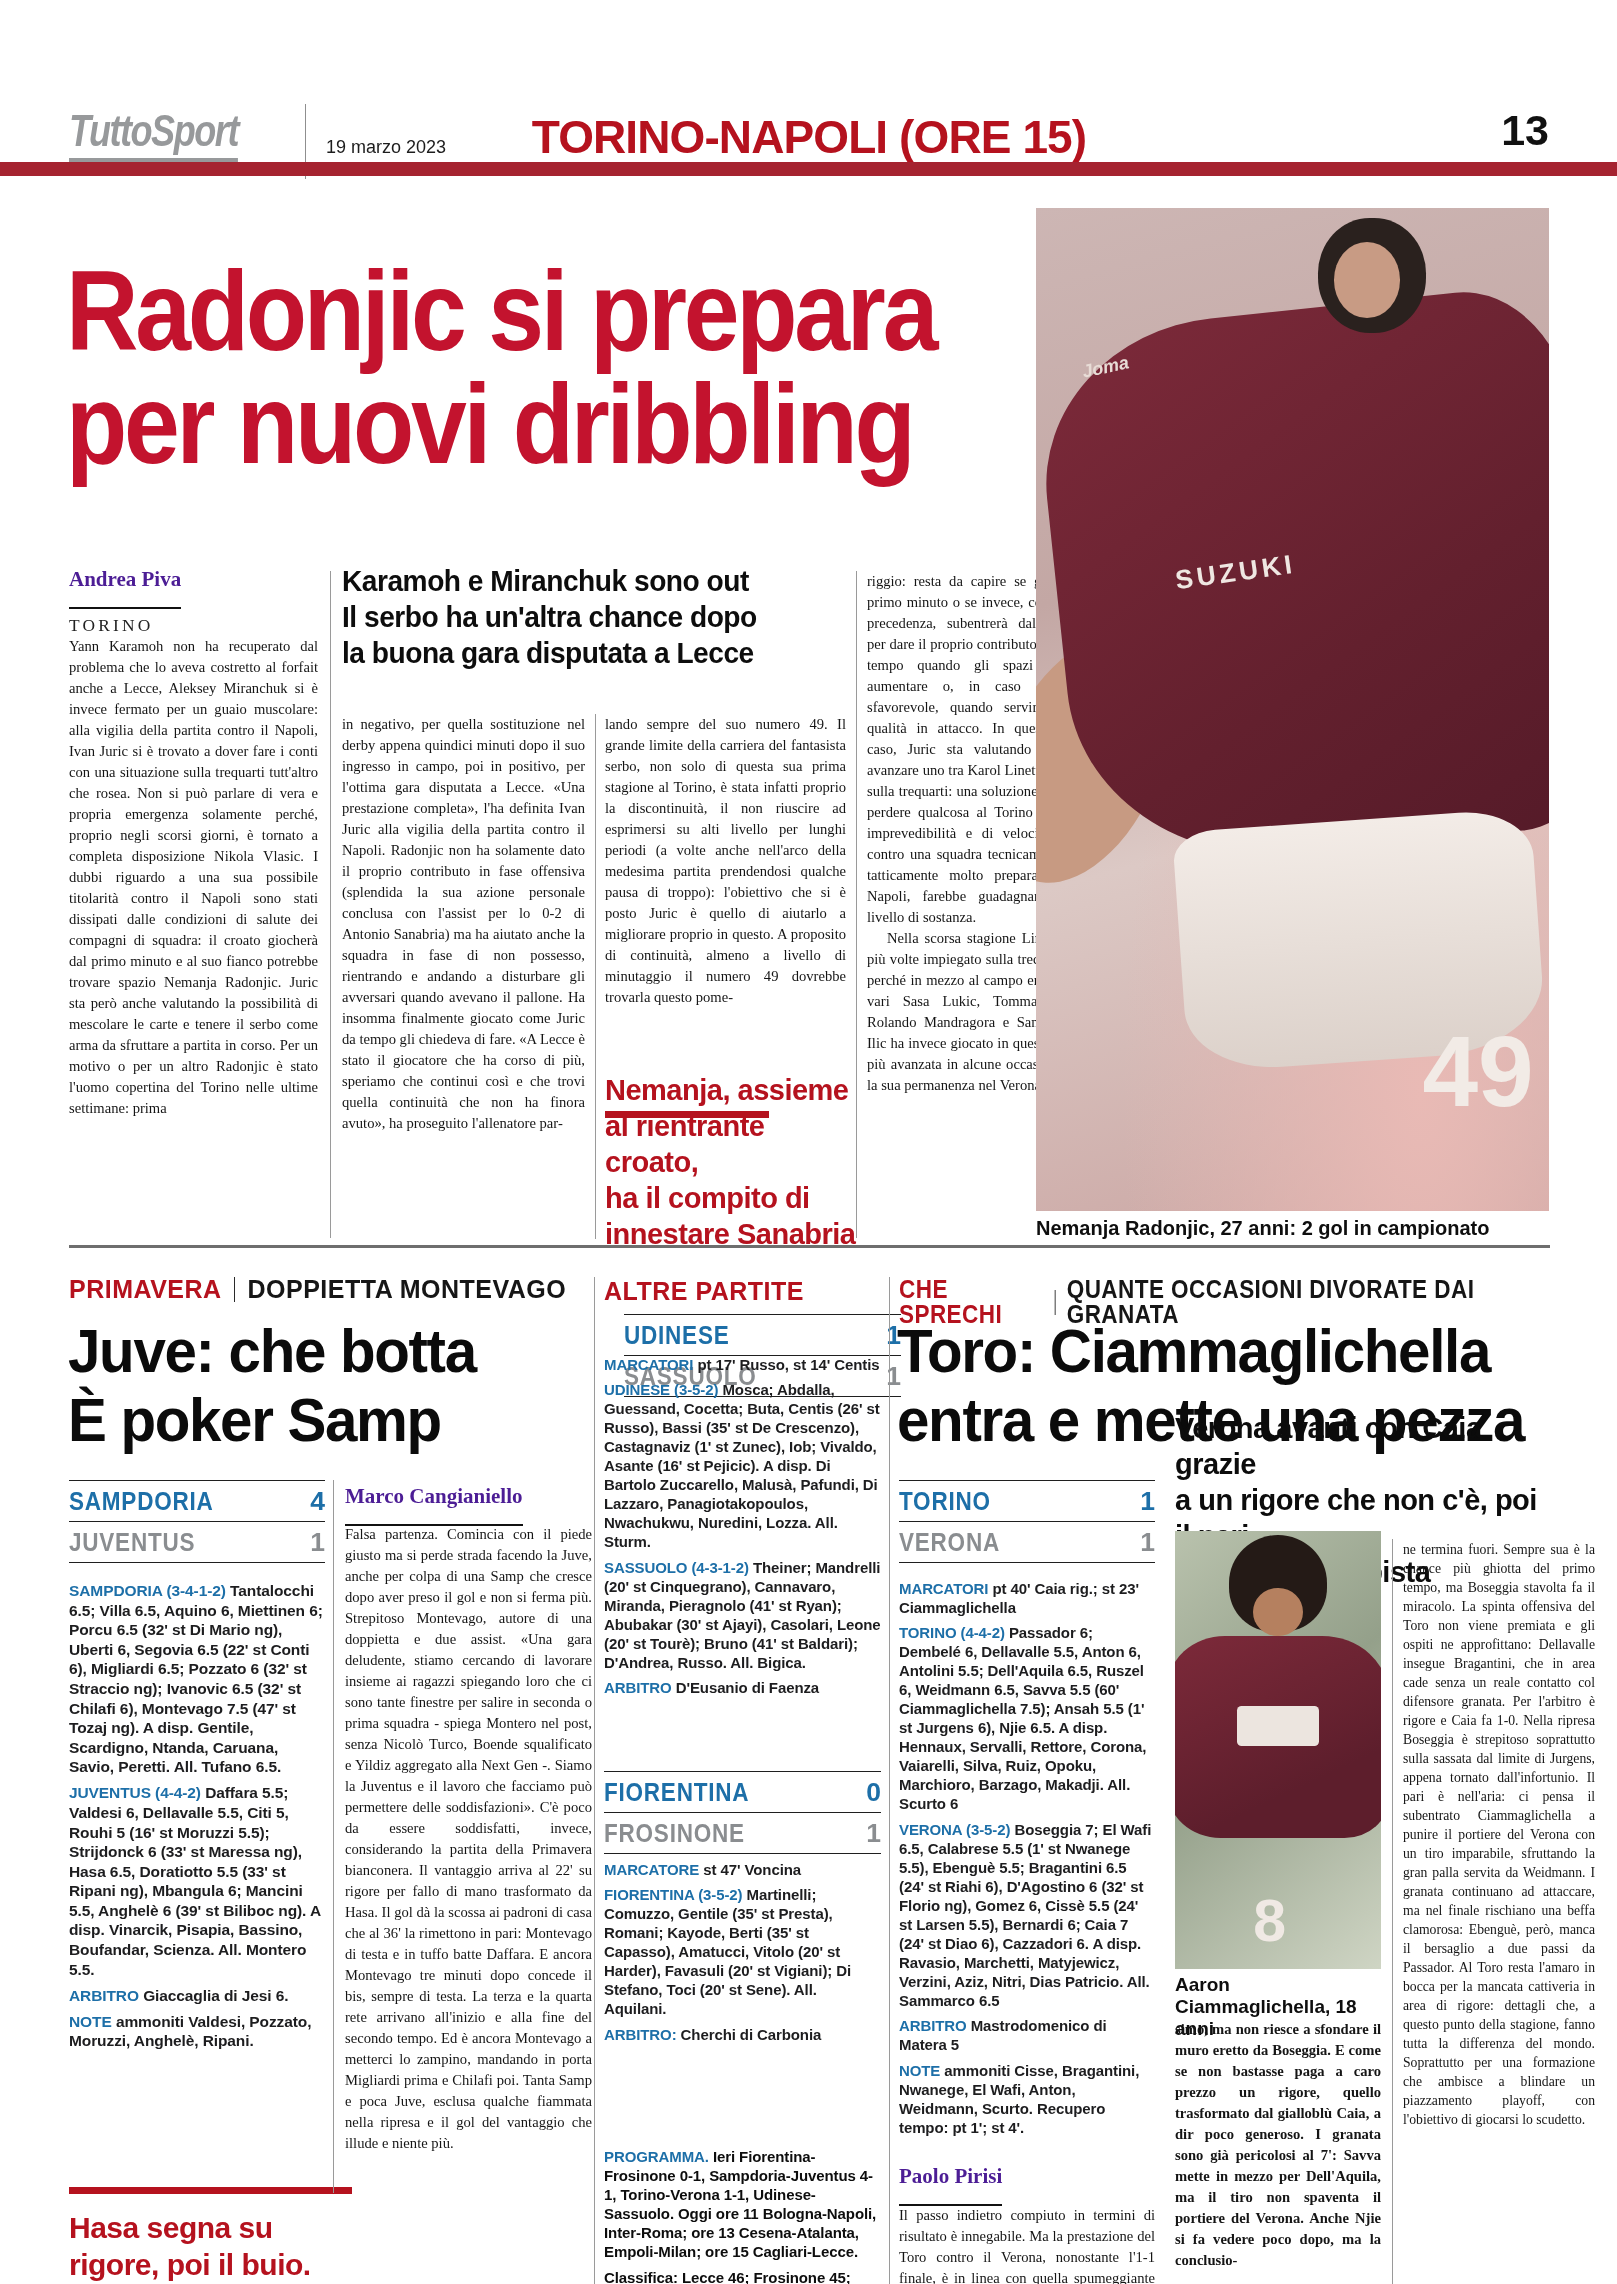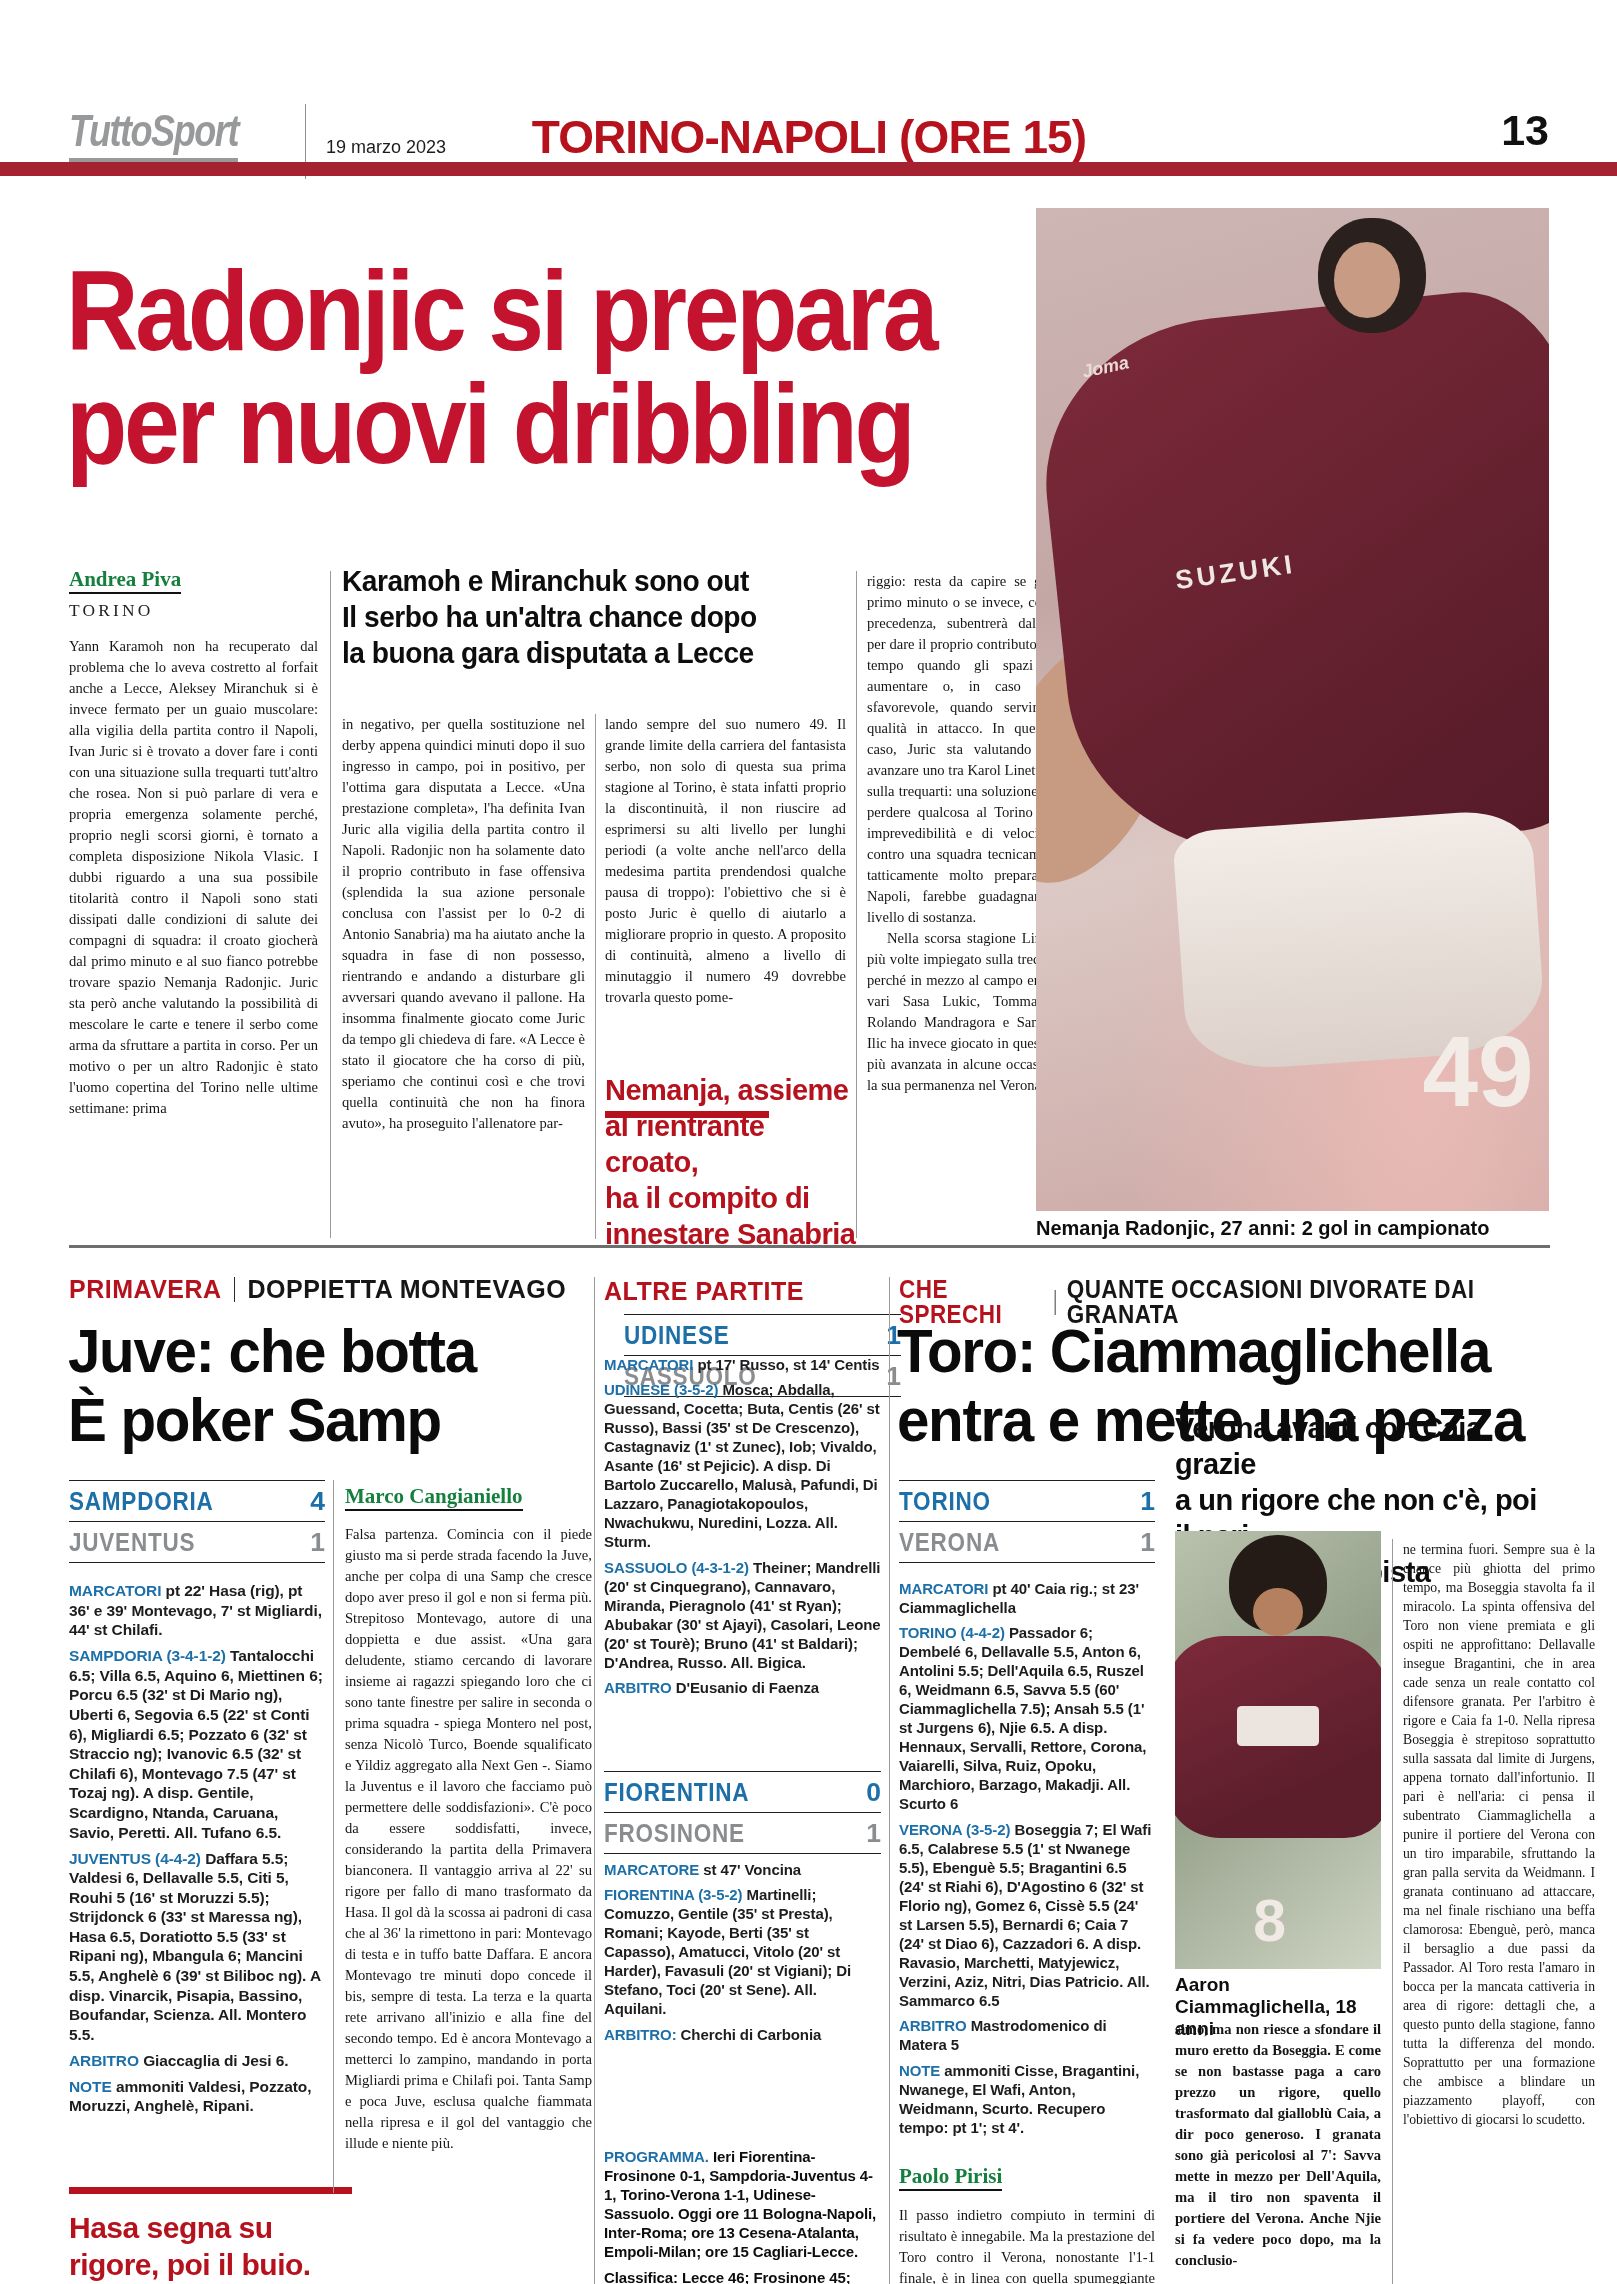--- a/index.html
+++ b/index.html
@@ -12,22 +12,22 @@
   .hdr-vr{position:absolute;left:305px;top:104px;width:1.4px;height:75px;background:#8f8f8f;}
   .hdr-date{position:absolute;left:326px;top:138px;font:400 18px/1 "Liberation Sans",sans-serif;color:#1d1d1d;}
   .hdr-title{position:absolute;left:0;right:0;top:114px;text-align:center;
              font:900 46px/1 "Liberation Sans",sans-serif;color:#b5121e;letter-spacing:-0.9px;}
   .hdr-page{position:absolute;right:69px;top:109px;font:800 43px/1 "Liberation Sans",sans-serif;color:#111;}
   .red-band{position:absolute;left:0;top:162px;width:100%;height:13.7px;background:#a52330;}
   
   .kicker{position:absolute;left:69px;top:224px;font:400 28px/1.1 "Liberation Sans",sans-serif;color:#101010;}
   .mainhead{position:absolute;left:66px;top:254px;font:900 114px/113px "Liberation Sans",sans-serif;
             color:#c3132e;letter-spacing:-3.7px;white-space:pre-line;transform:scaleX(.88);transform-origin:left top;}
-  .byl{font:700 21px/1 "Liberation Serif",serif;color:#15803d;border-bottom:2.3px solid #111;
-       padding-bottom:2px;display:inline-block;}
+  .byl{font:700 21px/1 "Liberation Serif",serif;color:#4c1d95;border-bottom:2.3px solid #111;
+       padding-bottom:17px;display:inline-block;}
   .bycity{display:block;font:400 17.4px/1 "Liberation Serif",serif;letter-spacing:3.2px;margin-top:8.2px;color:#222;}
   .byline-blk{position:absolute;left:69px;top:569px;}
   .body{font:400 14.6px/21px "Liberation Serif",serif;text-align:justify;color:#151515;}
   .body p{margin:0;}
   .body p.ind{text-indent:20px;}
   #col1{position:absolute;left:69px;top:636px;width:249px;}
   #col2{position:absolute;left:342px;top:714px;width:243px;}
   #col3{position:absolute;left:605px;top:714px;width:241px;}
   #col4{position:absolute;left:867px;top:571px;width:243px;}
   .deck{position:absolute;left:342px;top:563px;width:512px;
@@ -165,21 +165,20 @@
       <span class="team blue">SAMPDORIA</span>
       <span class="score blue">4</span>
     </div>
     <div class="row">
       <span class="team gray">JUVENTUS</span>
       <span class="score gray">1</span>
     </div>
   </div>
 
   <div class="stat-block" style="left:69px;top:1581px;width:256px;">
-    <p class="stat"><span class="lab">MARCATORI</span> <span>pt 22' Hasa (rig), pt 36' e 39' Montevago, 7' st Migliardi, 44' st Chilafi.</span></p>
     <p class="stat"><span class="lab">SAMPDORIA (3-4-1-2)</span> <span>Tantalocchi 6.5; Villa 6.5, Aquino 6, Miettinen 6; Porcu 6.5 (32' st Di Mario ng), Uberti 6, Segovia 6.5 (22' st Conti 6), Migliardi 6.5; Pozzato 6 (32' st Straccio ng); Ivanovic 6.5 (32' st Chilafi 6), Montevago 7.5 (47' st Tozaj ng). A disp. Gentile, Scardigno, Ntanda, Caruana, Savio, Peretti. All. Tufano 6.5.</span></p>
     <p class="stat"><span class="lab">JUVENTUS (4-4-2)</span> <span>Daffara 5.5; Valdesi 6, Dellavalle 5.5, Citi 5, Rouhi 5 (16' st Moruzzi 5.5); Strijdonck 6 (33' st Maressa ng), Hasa 6.5, Doratiotto 5.5 (33' st Ripani ng), Mbangula 6; Mancini 5.5, Anghelè 6 (39' st Biliboc ng). A disp. Vinarcik, Pisapia, Bassino, Boufandar, Scienza. All. Montero 5.5.</span></p>
     <p class="stat"><span class="lab">ARBITRO</span> <span>Giaccaglia di Jesi 6.</span></p>
     <p class="stat"><span class="lab">NOTE</span> <span>ammoniti Valdesi, Pozzato, Moruzzi, Anghelè, Ripani.</span></p>
   </div>
 
   <div class="redrule" style="left:69px;top:2187px;width:283px;"></div>
   <div class="rednote" style="left:69px;top:2209px;width:292px;">Hasa segna su
 rigore, poi il buio.
 Montero: «Sì, una

